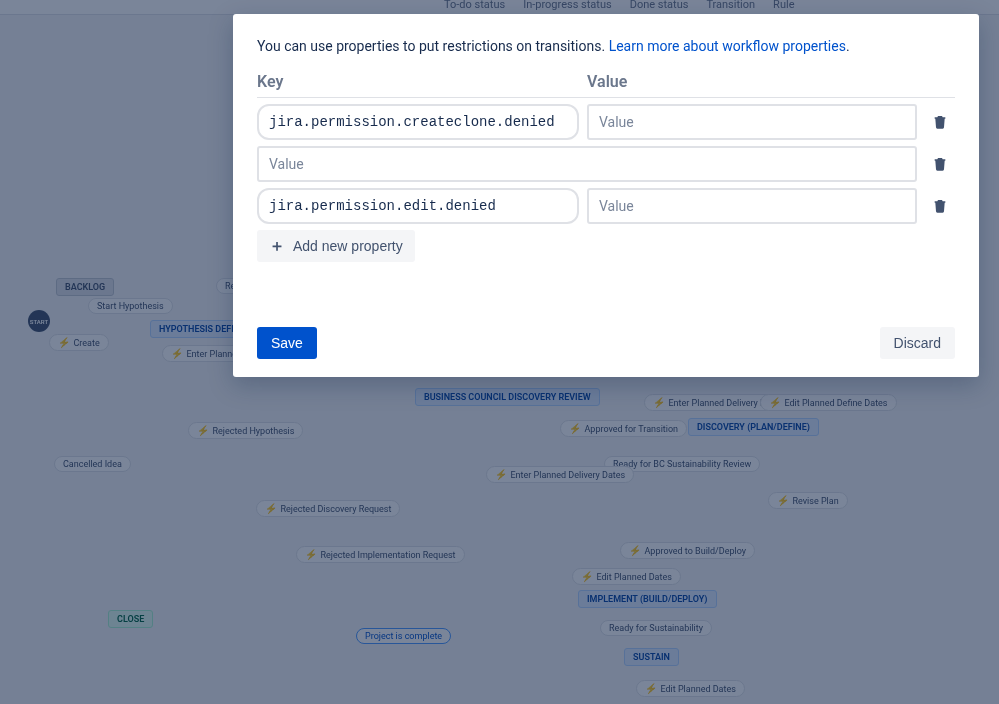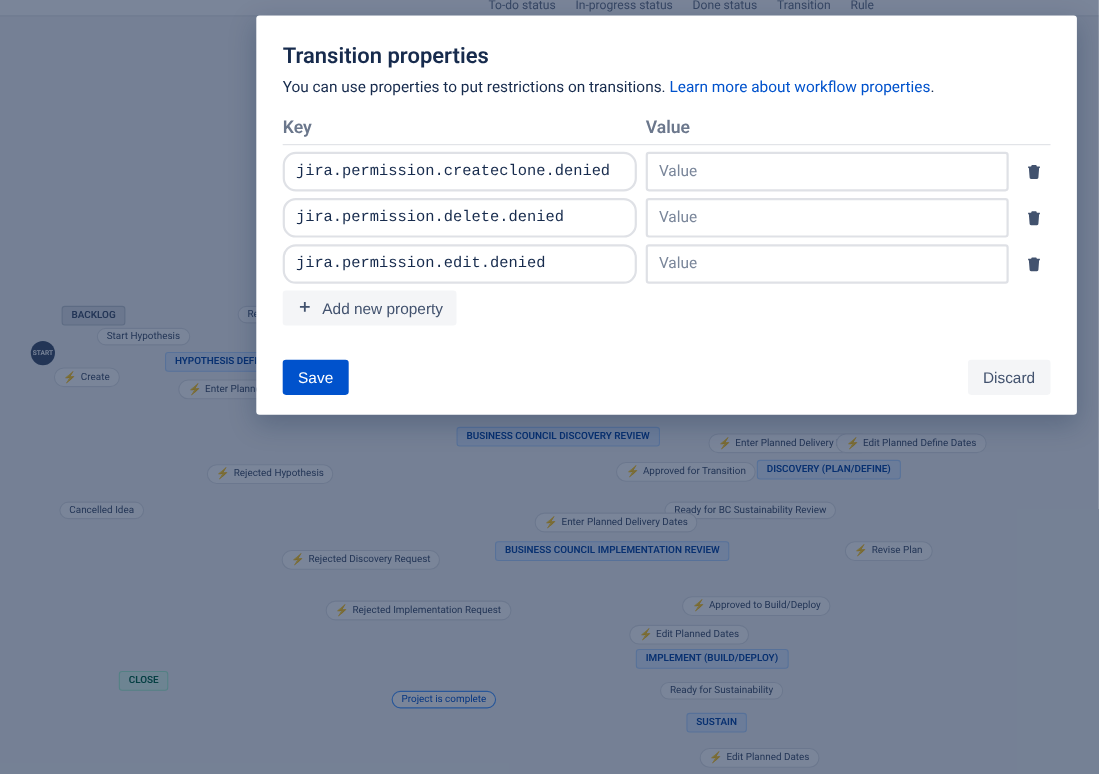--- a/index.html
+++ b/index.html
@@ -242,21 +242,20 @@
   </svg>
 
   <div class="start-dot" style="left:28px; top:310px;">
     <span>START</span>
   </div>
 
   <div class="node" style="left:56px; top:278px;">BACKLOG</div>
   <div class="node blue" style="left:150px; top:320px;">HYPOTHESIS DEFINITION</div>
   <div class="node blue" style="left:415px; top:388px;">BUSINESS COUNCIL DISCOVERY REVIEW</div>
   <div class="node blue" style="left:688px; top:418px;">DISCOVERY (PLAN/DEFINE)</div>
-  <div class="node blue" style="left:450px; top:492px;">BUSINESS COUNCIL IMPLEMENTATION REVIEW</div>
   <div class="node blue" style="left:578px; top:590px;">IMPLEMENT (BUILD/DEPLOY)</div>
   <div class="node blue" style="left:624px; top:648px;">SUSTAIN</div>
   <div class="node green" style="left:108px; top:610px;">CLOSE</div>
 
   <div class="pill" style="left:88px; top:298px;">
       <span>Start Hypothesis</span>
     </div>
   <div class="pill" style="left:49px; top:334px;">
       <span class="bolt">⚡</span>
       <span>Create</span>
@@ -322,21 +321,20 @@
       <span>Edit Planned Dates</span>
     </div>
   <div class="pill" style="left:356px; top:628px; border-color:#4c9aff; color:#0052cc;justify-content:flex-end;">
       <span>Project is complete</span>
     </div>
 </div>
 
 <div class="backdrop"></div>
 
 <div class="modal">
-  <h2>Transition properties</h2>
   <p class="description">
     <span>You can use properties to put restrictions on transitions. </span><a href="#">Learn more about workflow properties</a><span>.</span>
   </p>
 
   <div class="table">
     <div class="table-header">
       <div class="col-key">Key</div>
       <div class="col-value">Value</div>
       <div class="col-del"></div>
     </div>
@@ -345,21 +343,20 @@
       <input class="key-input" value="jira.permission.createclone.denied" style="">
       <input class="value-input" placeholder="Value" style="">
       <div class="del-btn">
         <svg viewBox="0 0 24 24">
             <path d="M5 7h14l-1 13a2 2 0 0 1-2 2H8a2 2 0 0 1-2-2L5 7zm4-4h6l1 2h4v2H4V5h4l1-2z"></path>
           </svg>
       </div>
     </div>
 
     <div class="row">
-      <input class="key-input" value="jira.permission.delete.denied" style="">
       <input class="value-input" placeholder="Value" style="">
       <div class="del-btn">
         <svg viewBox="0 0 24 24">
             <path d="M5 7h14l-1 13a2 2 0 0 1-2 2H8a2 2 0 0 1-2-2L5 7zm4-4h6l1 2h4v2H4V5h4l1-2z"></path>
           </svg>
       </div>
     </div>
 
     <div class="row">
       <input class="key-input" value="jira.permission.edit.denied" style="">

